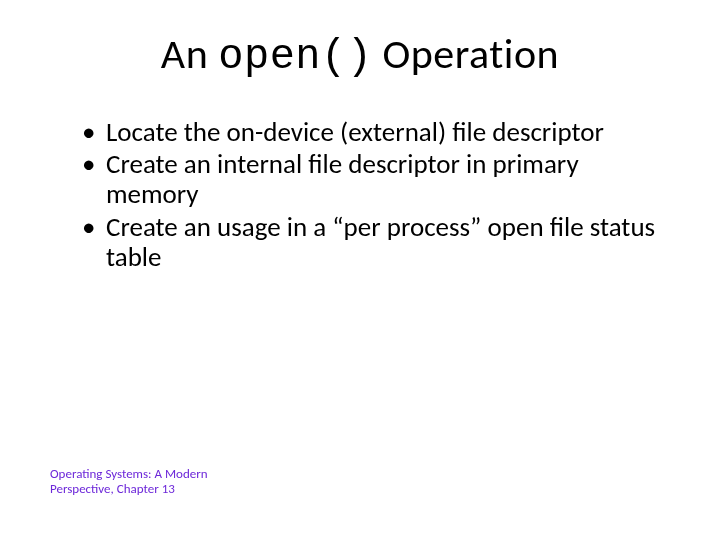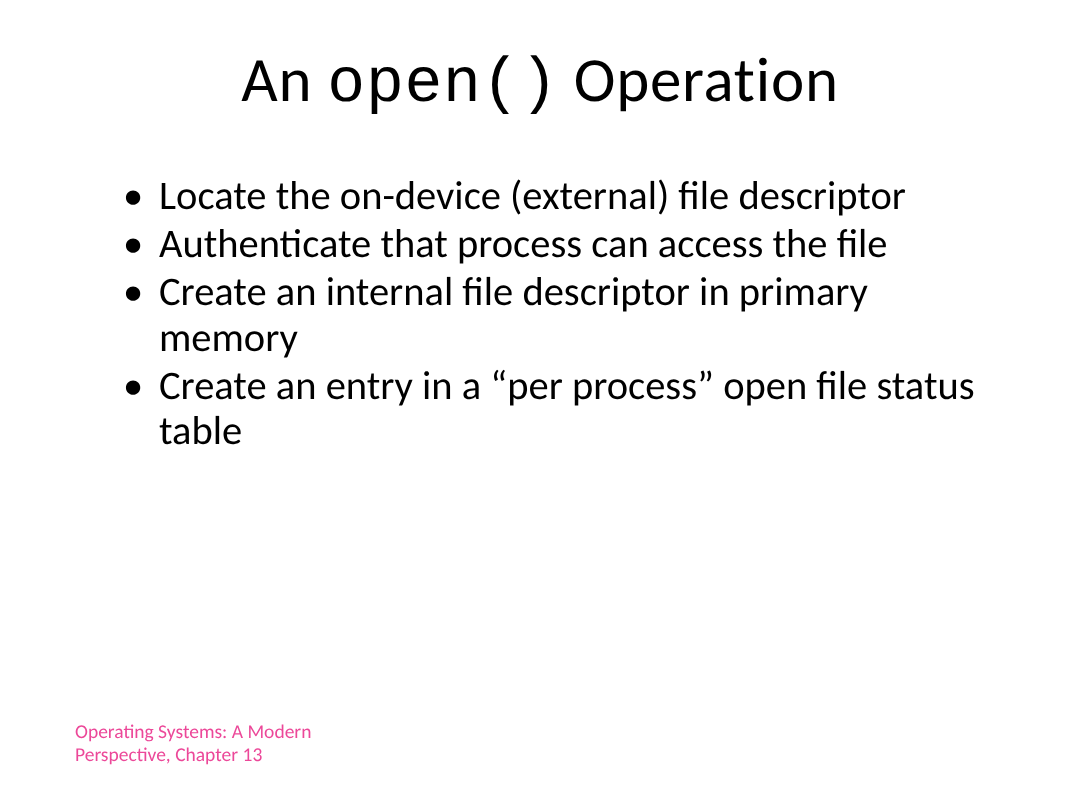--- a/index.html
+++ b/index.html
@@ -43,35 +43,34 @@
   }
   li::before {
     content: "•";
     position: absolute;
     left: -6px;
     top: 0;
     font-size: 27px;
   }
   .footer {
     position: absolute;
-    bottom: 28px;
+    bottom: 43px;
     left: 50px;
     font-size: 13px;
     line-height: 1.2;
-    color: #ec4899;
+    color: #6d28d9;
     max-width: 220px;
   }
 </style>
 </head>
 <body>
 
 <div class="slide">
   <h1>
     <span>An </span><span class="mono">open()</span><span> Operation</span>
   </h1>
   <ul>
     <li>Locate the on-device (external) file descriptor</li>
-    <li>Authenticate that process can access the file</li>
     <li>Create an internal file descriptor in primary memory</li>
-    <li>Create an entry in a “per process” open file status table</li>
+    <li>Create an usage in a “per process” open file status table</li>
   </ul>
   <div class="footer">Operating Systems: A Modern Perspective, Chapter 13</div>
 </div>
 
 </body></html>

